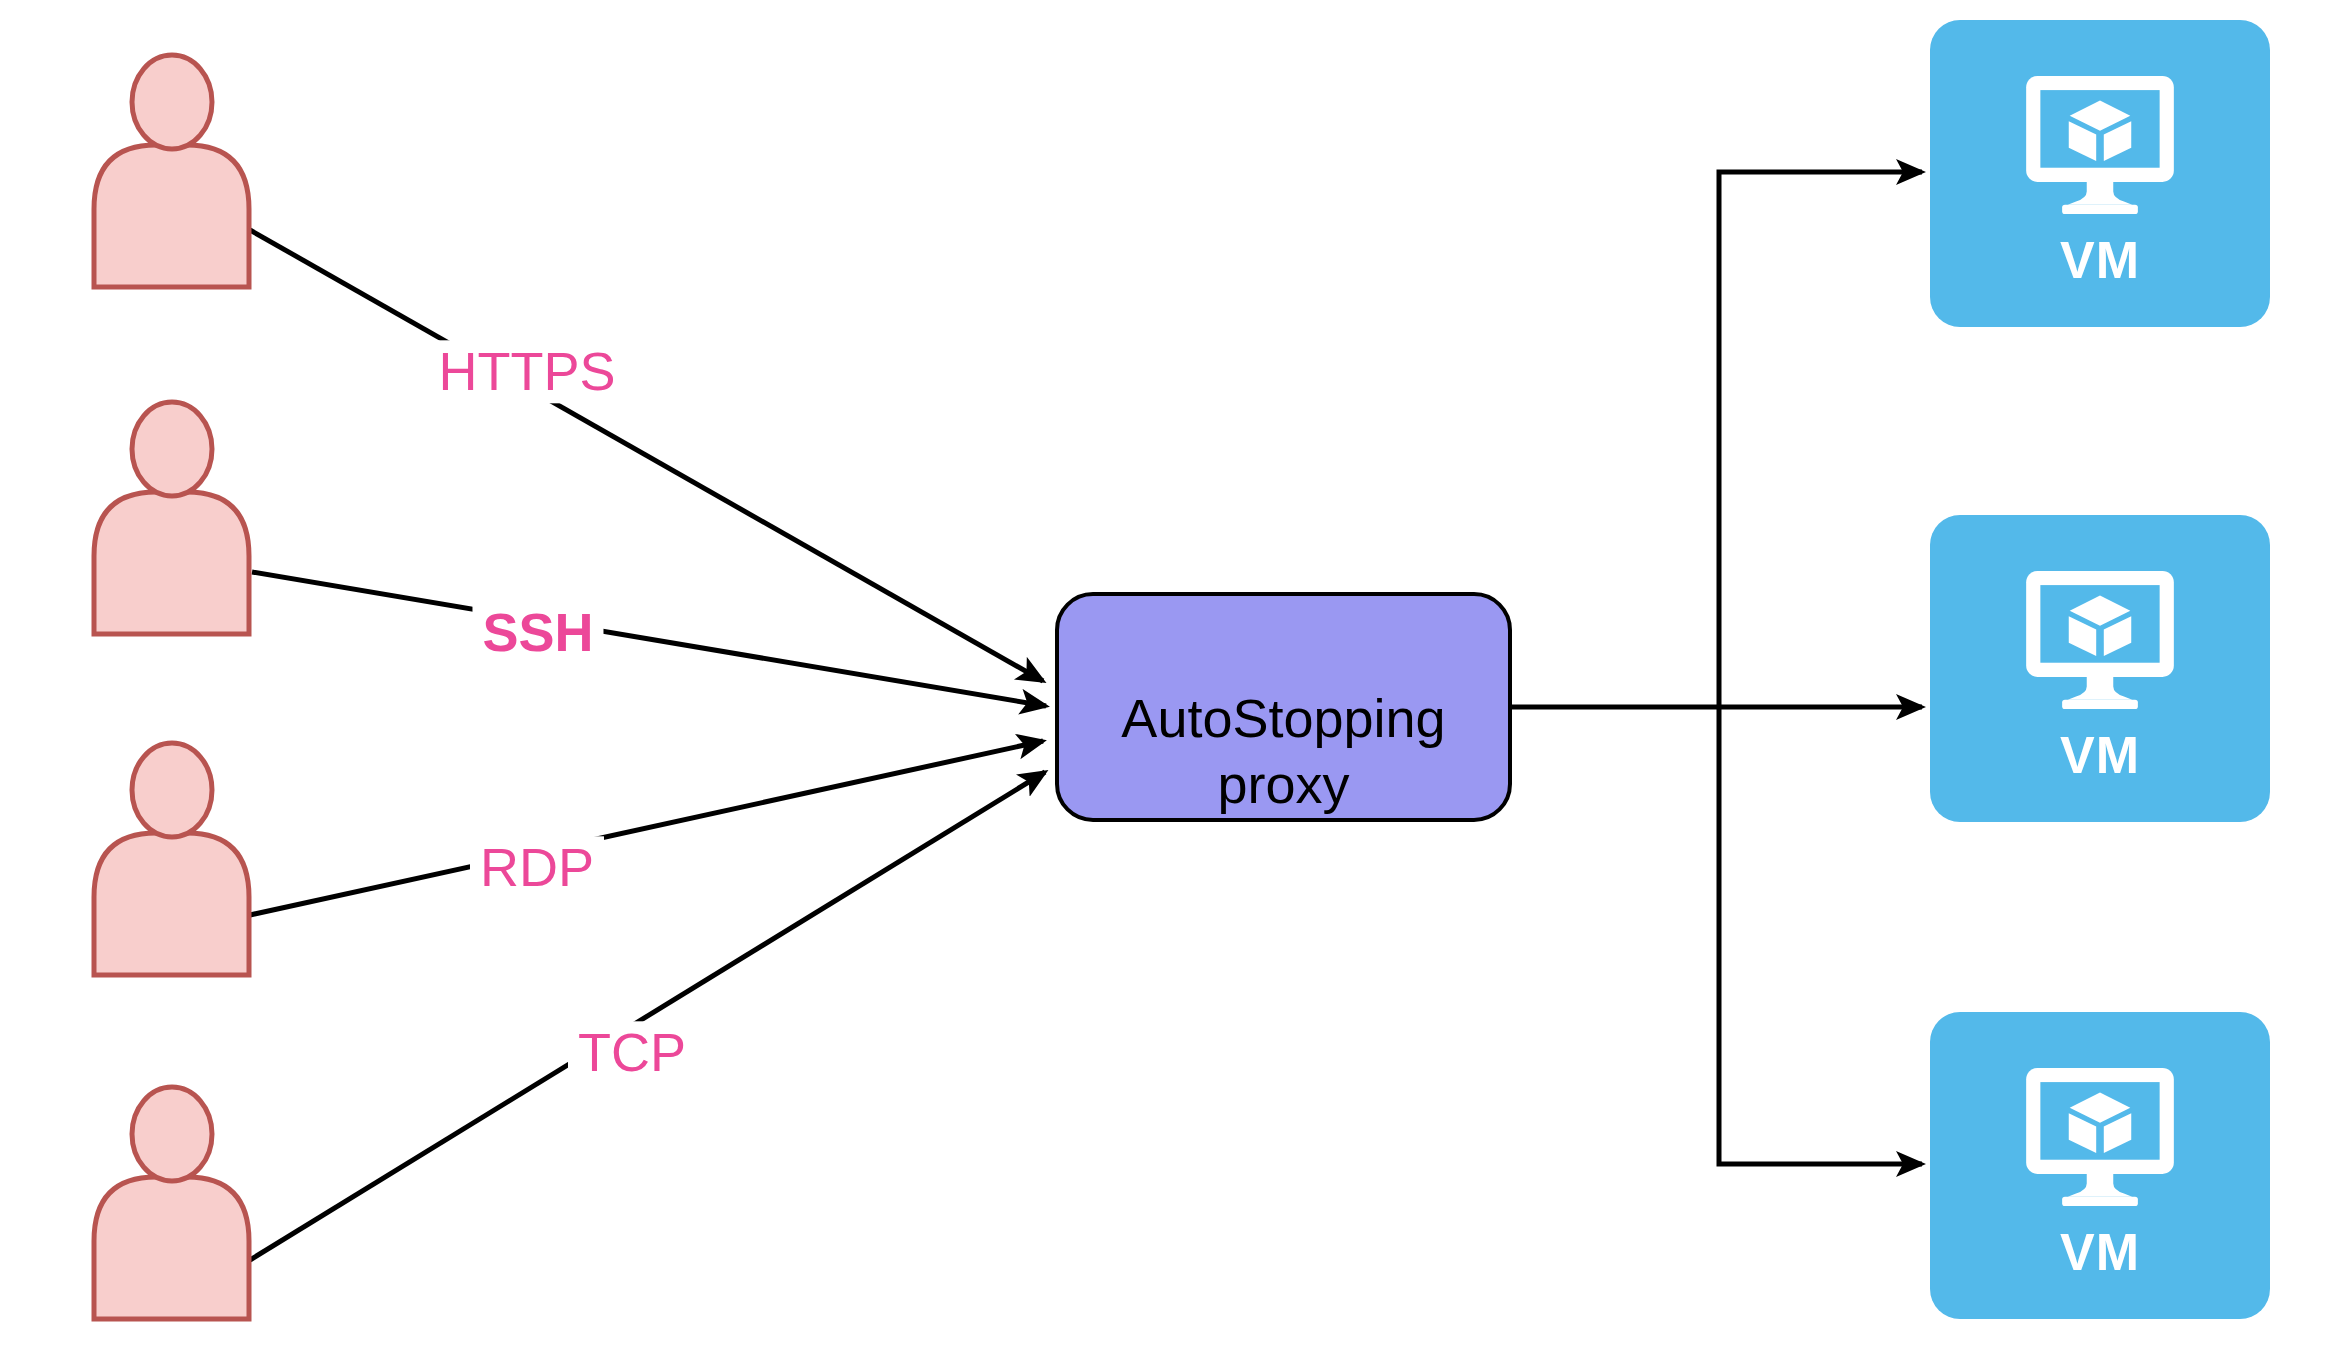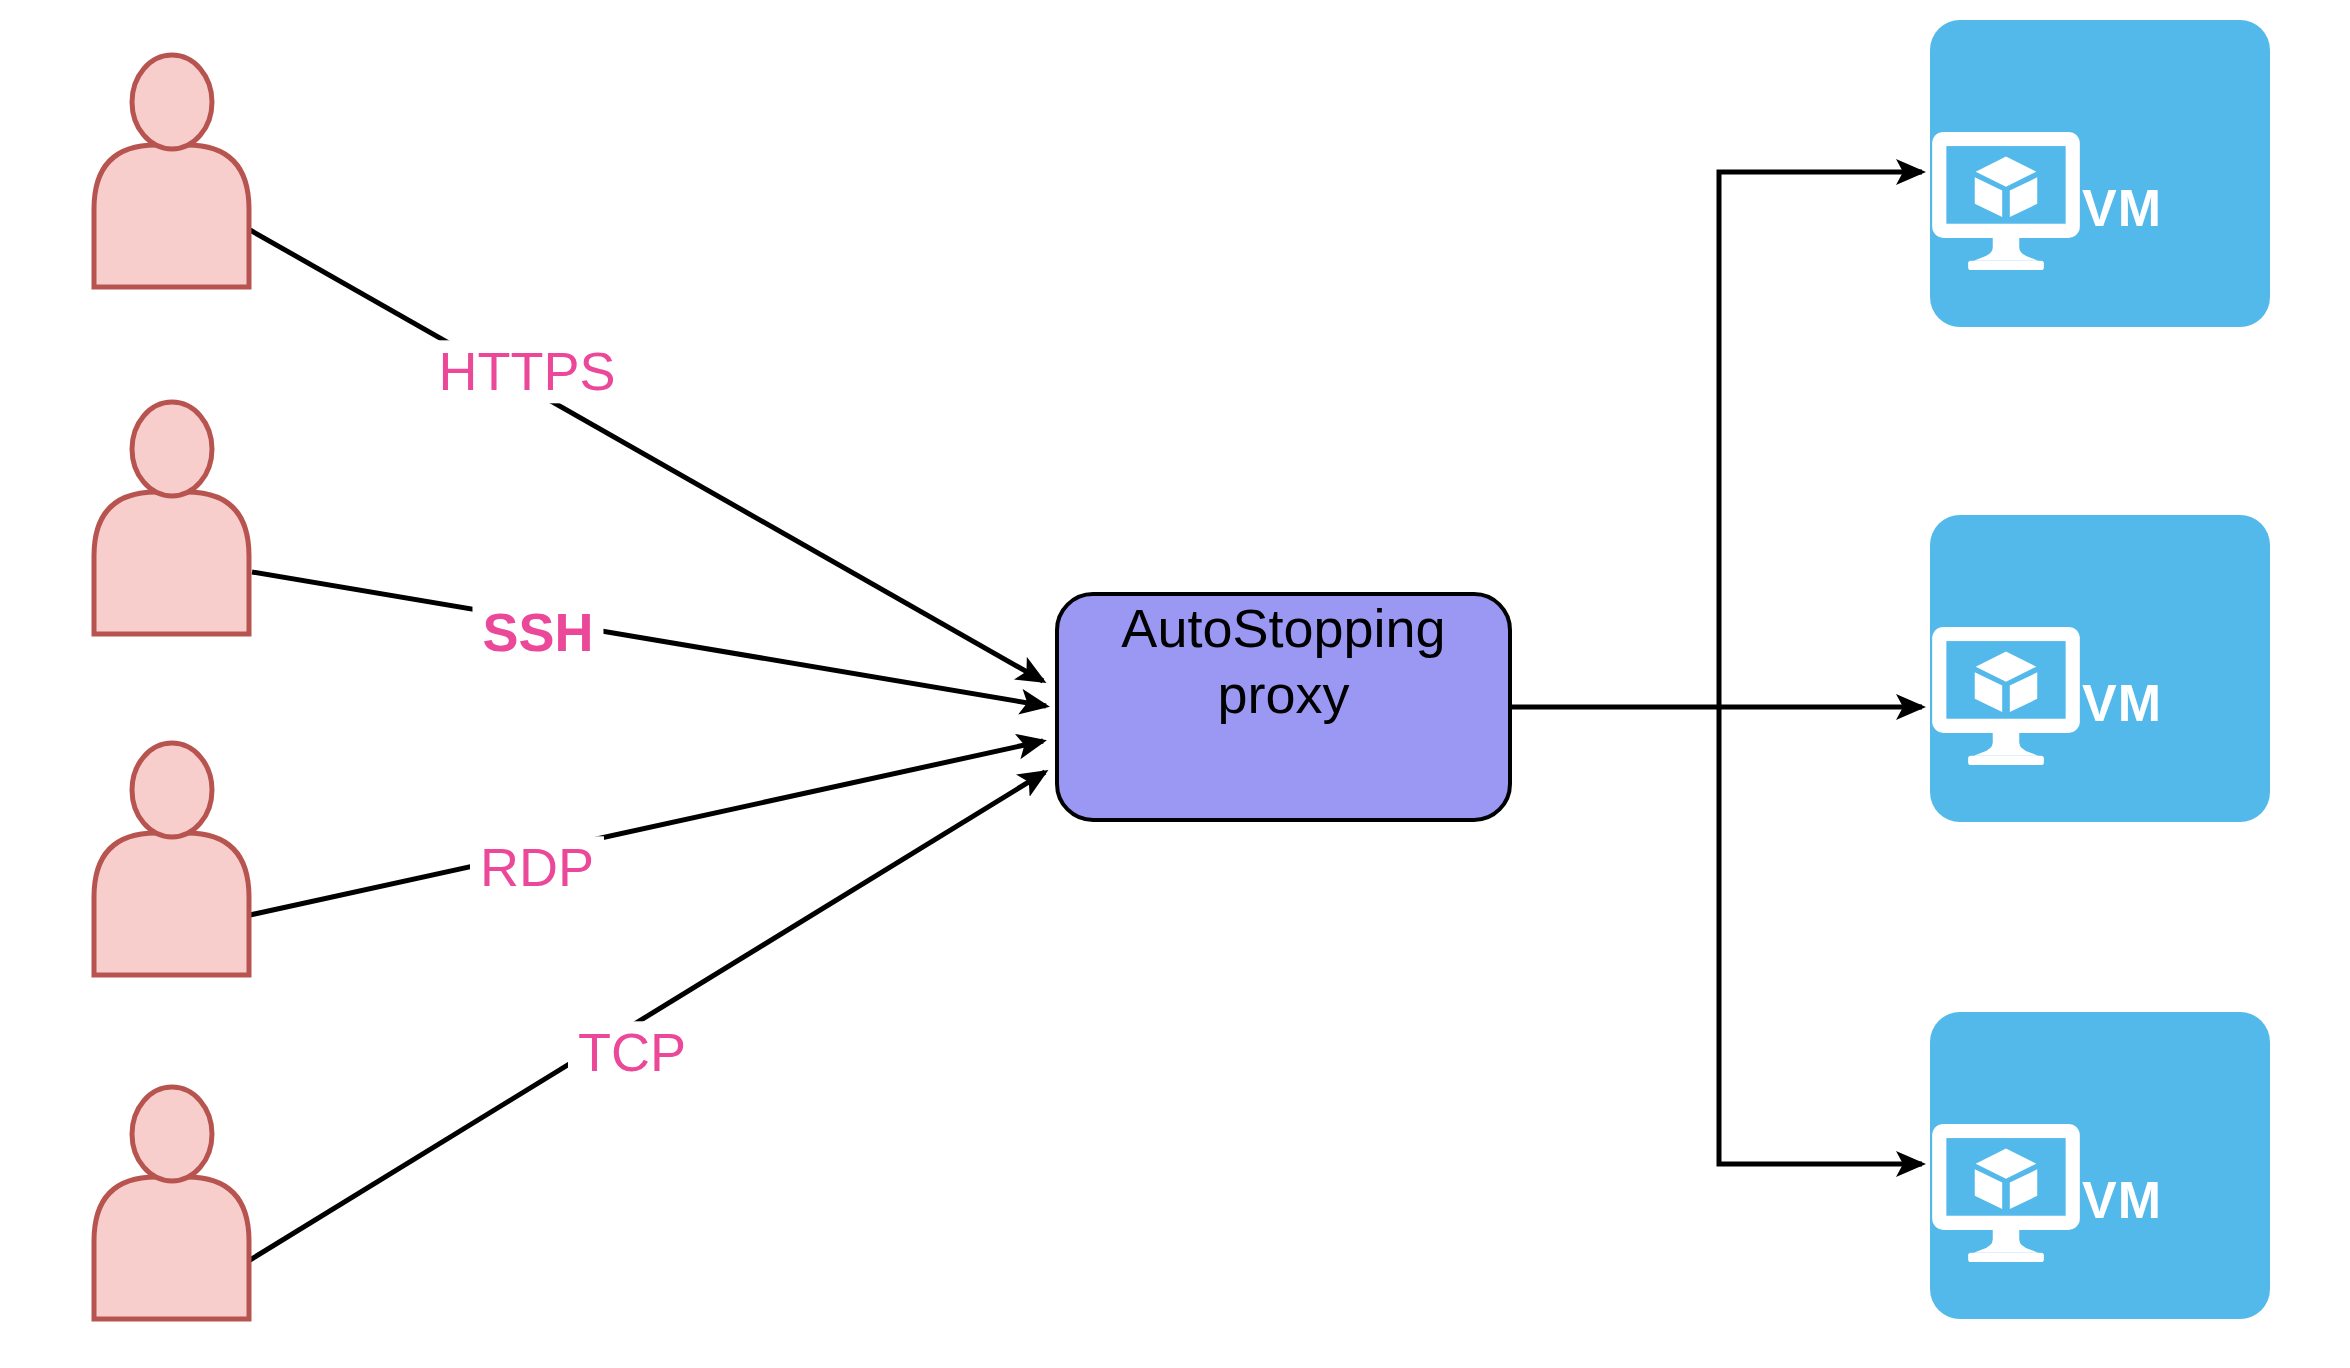--- a/index.html
+++ b/index.html
@@ -22,32 +22,32 @@
     white-space:nowrap;
   }
   #proxy-box{
     position:absolute;
     left:1055px;top:592px;
     width:457px;height:230px;
     box-sizing:border-box;
     background:#9A98F2;
     border:4px solid #000000;
     border-radius:38px;
-    display:flex;align-items:flex-start;justify-content:center;
+    display:flex;align-items:flex-end;justify-content:center;
     text-align:center;
     font-size:54px;line-height:1.22;color:#000000;
     padding:0 40px;
   }
   .vm-box{
     position:absolute;
     left:1930px;
     width:340px;height:307px;
     background:#53B9EA;
     border-radius:30px;
-    display:flex;align-items:center;
+    display:flex;flex-direction:column;align-items:center;
     padding-top:54px;
     box-sizing:border-box;
   }
   .vm-box.v1{top:20px;}
   .vm-box.v2{top:515px;}
   .vm-box.v3{top:1012px;}
   .vm-icon{width:152px;height:142px;display:block;}
   .vm-label{
     margin-top:14px;
     color:#ffffff;

